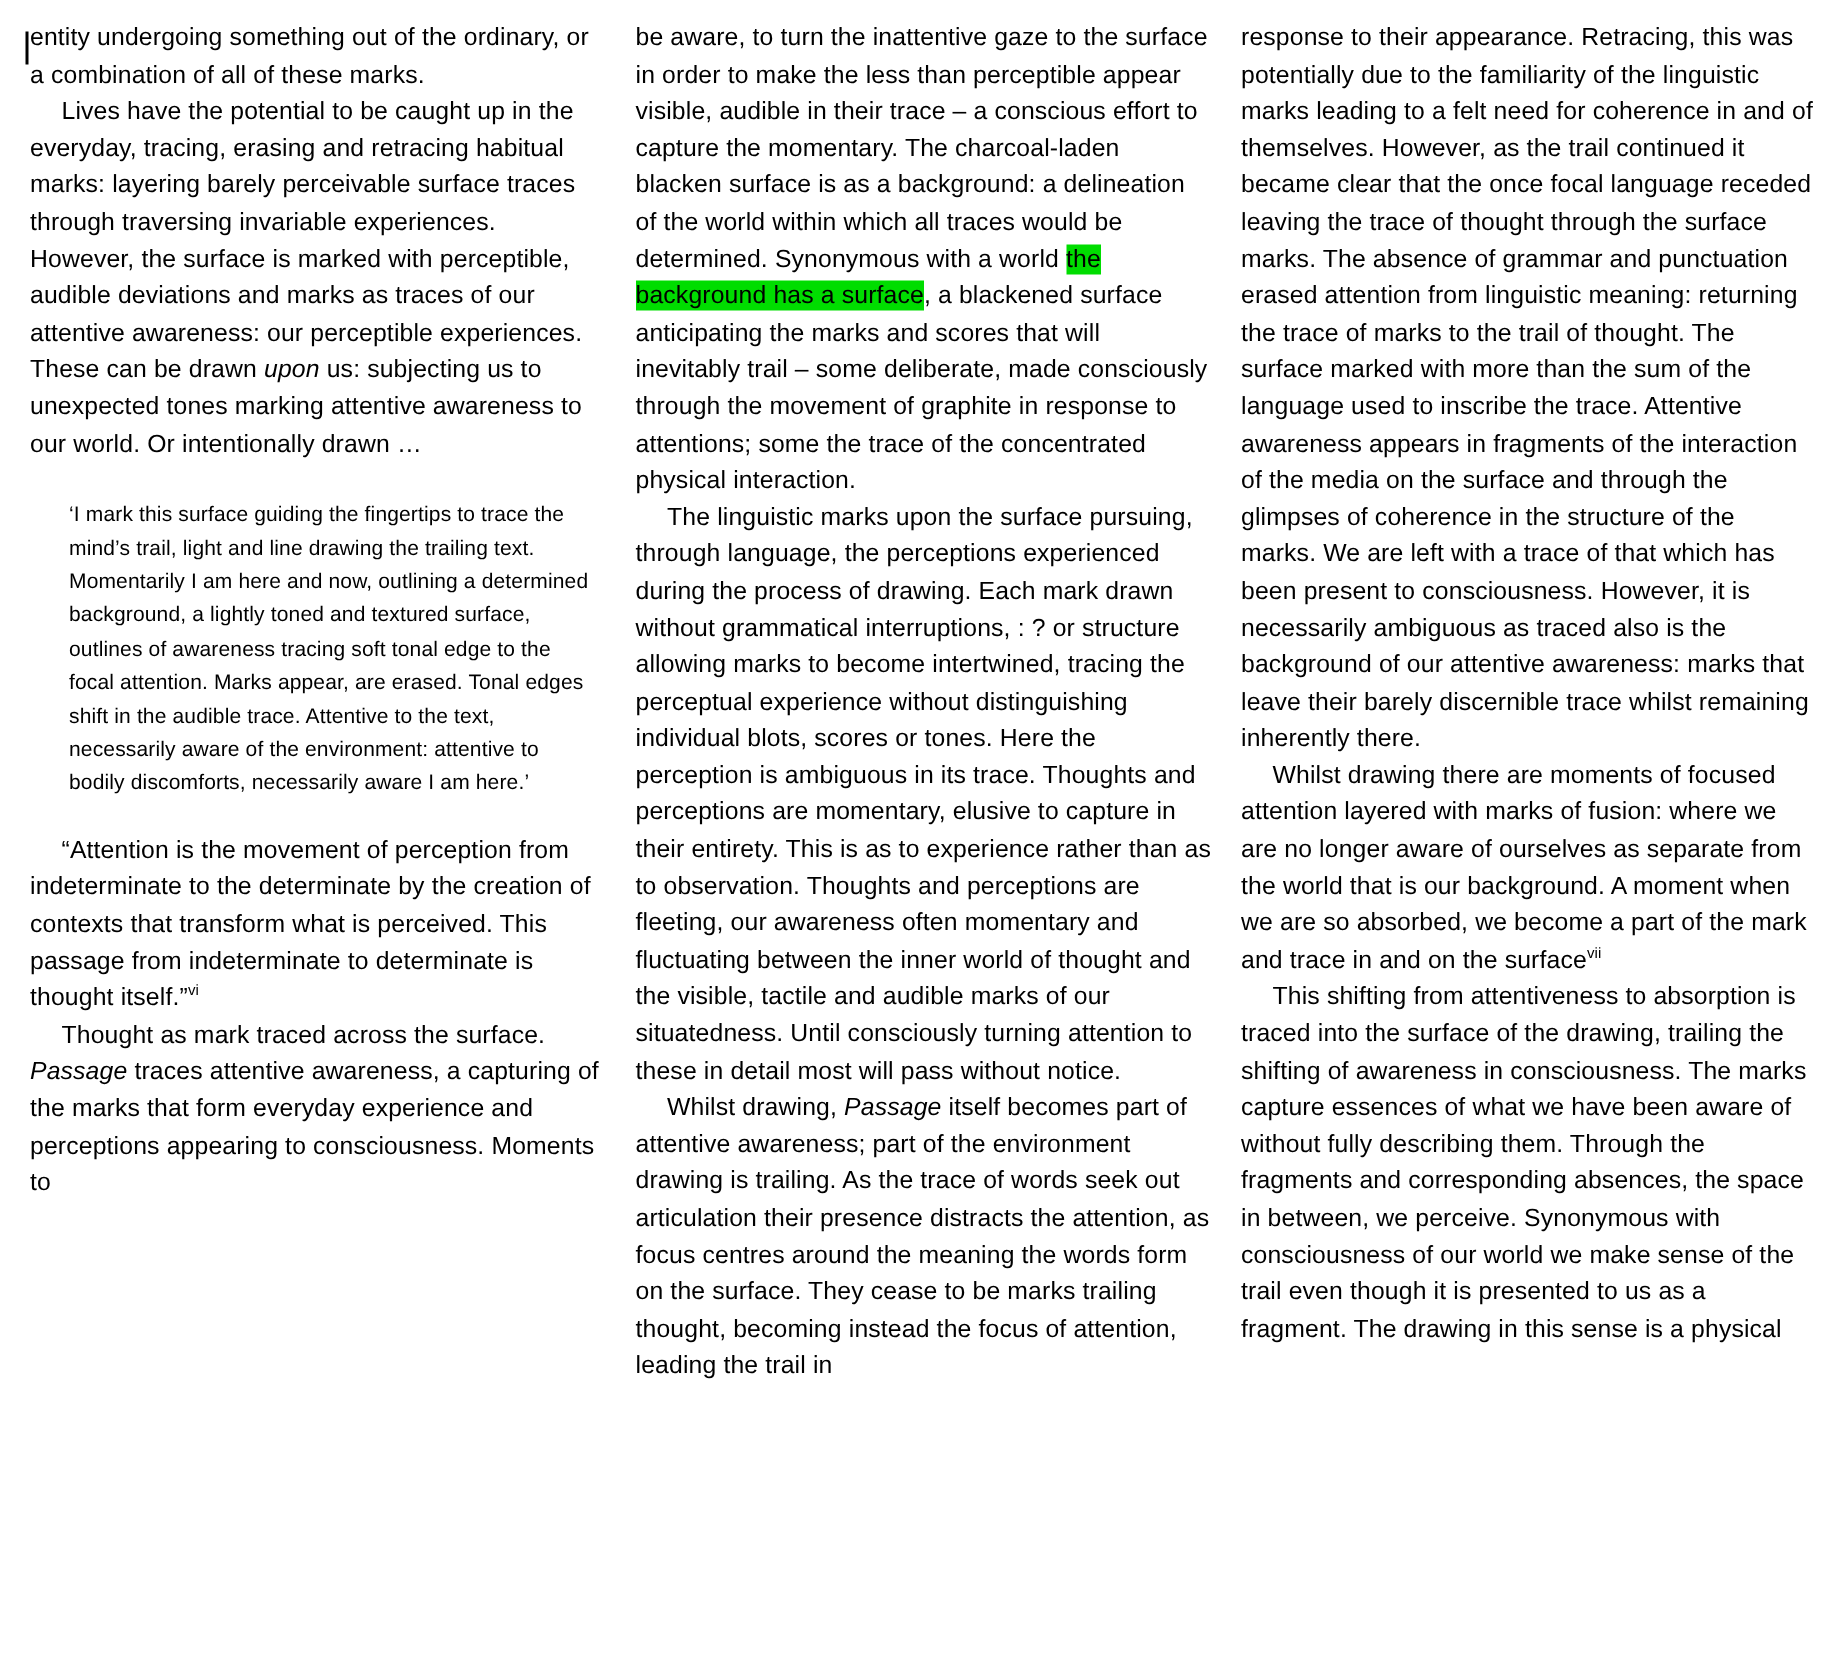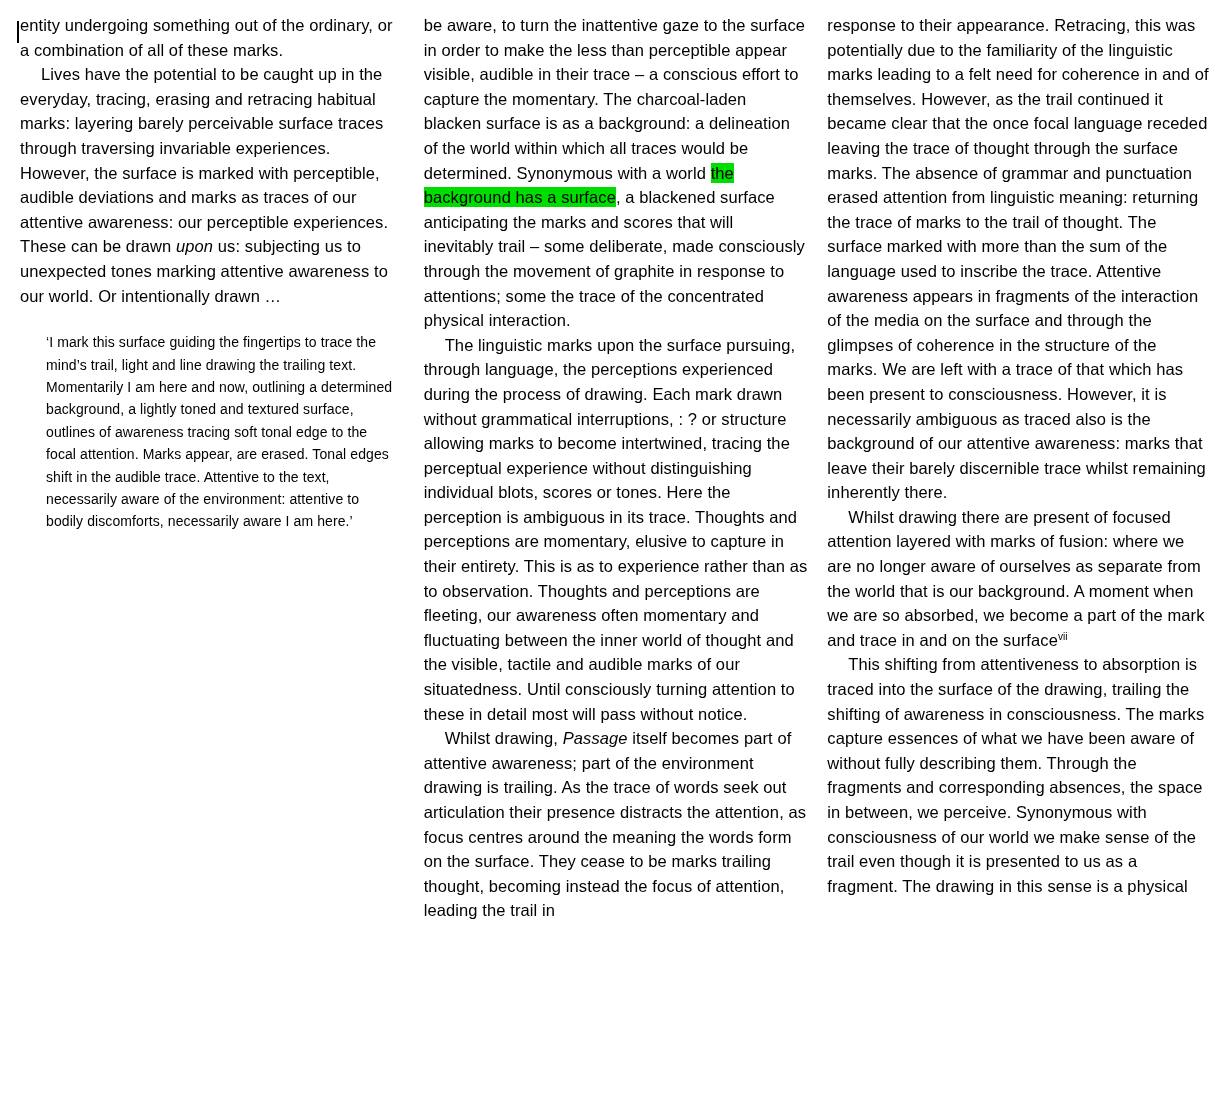--- a/index.html
+++ b/index.html
@@ -63,24 +63,26 @@
 </style>
 </head>
 <body style="background: rgb(255, 255, 255); color: rgb(0, 0, 0);">
 
 <div class="page">
   <div class="caret"></div>
   <div class="column">
       <p class="body"><span>entity undergoing something out of the ordinary, or a combination of all of these marks.</span></p>
       <p class="body indent"><span>Lives have the potential to be caught up in the everyday, tracing, erasing and retracing habitual marks: layering barely perceivable surface traces through traversing invariable experiences. However, the surface is marked with perceptible, audible deviations and marks as traces of our attentive awareness: our perceptible experiences. These can be drawn </span><span class="italic">upon</span><span> us: subjecting us to unexpected tones marking attentive awareness to our world. Or intentionally drawn …</span></p>
       <p class="blockquote"><span>‘I mark this surface guiding the fingertips to trace the mind’s trail, light and line drawing the trailing text. Momentarily I am here and now, outlining a determined background, a lightly toned and textured surface, outlines of awareness tracing soft tonal edge to the focal attention. Marks appear, are erased. Tonal edges shift in the audible trace. Attentive to the text, necessarily aware of the environment: attentive to bodily discomforts, necessarily aware I am here.’</span></p>
+      <p class="body indent"><span>“Attention is the movement of perception from indeterminate to the determinate by the creation of contexts that transform what is perceived. This passage from indeterminate to determinate is thought itself.”</span><span class="sup">vi</span></p>
+      <p class="body indent"><span>Thought as mark traced across the surface. </span><span class="italic">Passage</span><span> traces attentive awareness, a capturing of the marks that form everyday experience and perceptions appearing to consciousness. Moments to</span></p>
     </div>
   <div class="column">
       <p class="body"><span>be aware, to turn the inattentive gaze to the surface in order to make the less than perceptible appear visible, audible in their trace – a conscious effort to capture the momentary. The charcoal-laden blacken surface is as a background: a delineation of the world within which all traces would be determined. Synonymous with a world </span><span class="highlight">the background has a surface</span><span>, a blackened surface anticipating the marks and scores that will inevitably trail – some deliberate, made consciously through the movement of graphite in response to attentions; some the trace of the concentrated physical interaction.</span></p>
       <p class="body indent"><span>The linguistic marks upon the surface pursuing, through language, the perceptions experienced during the process of drawing. Each mark drawn without grammatical interruptions, : ? or structure allowing marks to become intertwined, tracing the perceptual experience without distinguishing individual blots, scores or tones. Here the perception is ambiguous in its trace. Thoughts and perceptions are momentary, elusive to capture in their entirety. This is as to experience rather than as to observation. Thoughts and perceptions are fleeting, our awareness often momentary and fluctuating between the inner world of thought and the visible, tactile and audible marks of our situatedness. Until consciously turning attention to these in detail most will pass without notice.</span></p>
       <p class="body indent"><span>Whilst drawing, </span><span class="italic">Passage</span><span> itself becomes part of attentive awareness; part of the environment drawing is trailing. As the trace of words seek out articulation their presence distracts the attention, as focus centres around the meaning the words form on the surface. They cease to be marks trailing thought, becoming instead the focus of attention, leading the trail in</span></p>
     </div>
   <div class="column">
       <p class="body"><span>response to their appearance. Retracing, this was potentially due to the familiarity of the linguistic marks leading to a felt need for coherence in and of themselves. However, as the trail continued it became clear that the once focal language receded leaving the trace of thought through the surface marks. The absence of grammar and punctuation erased attention from linguistic meaning: returning the trace of marks to the trail of thought. The surface marked with more than the sum of the language used to inscribe the trace. Attentive awareness appears in fragments of the interaction of the media on the surface and through the glimpses of coherence in the structure of the marks. We are left with a trace of that which has been present to consciousness. However, it is necessarily ambiguous as traced also is the background of our attentive awareness: marks that leave their barely discernible trace whilst remaining inherently there.</span></p>
-      <p class="body indent"><span>Whilst drawing there are present of focused attention layered with marks of fusion: where we are no longer aware of ourselves as separate from the world that is our background. A moment when we are so absorbed, we become a part of the mark and trace in and on the surface</span><span class="sup">vii</span></p>
+      <p class="body indent"><span>Whilst drawing there are moments of focused attention layered with marks of fusion: where we are no longer aware of ourselves as separate from the world that is our background. A moment when we are so absorbed, we become a part of the mark and trace in and on the surface</span><span class="sup">vii</span></p>
       <p class="body indent"><span>This shifting from attentiveness to absorption is traced into the surface of the drawing, trailing the shifting of awareness in consciousness. The marks capture essences of what we have been aware of without fully describing them. Through the fragments and corresponding absences, the space in between, we perceive. Synonymous with consciousness of our world we make sense of the trail even though it is presented to us as a fragment. The drawing in this sense is a physical</span></p>
     </div>
 </div>
 
 </body></html>

